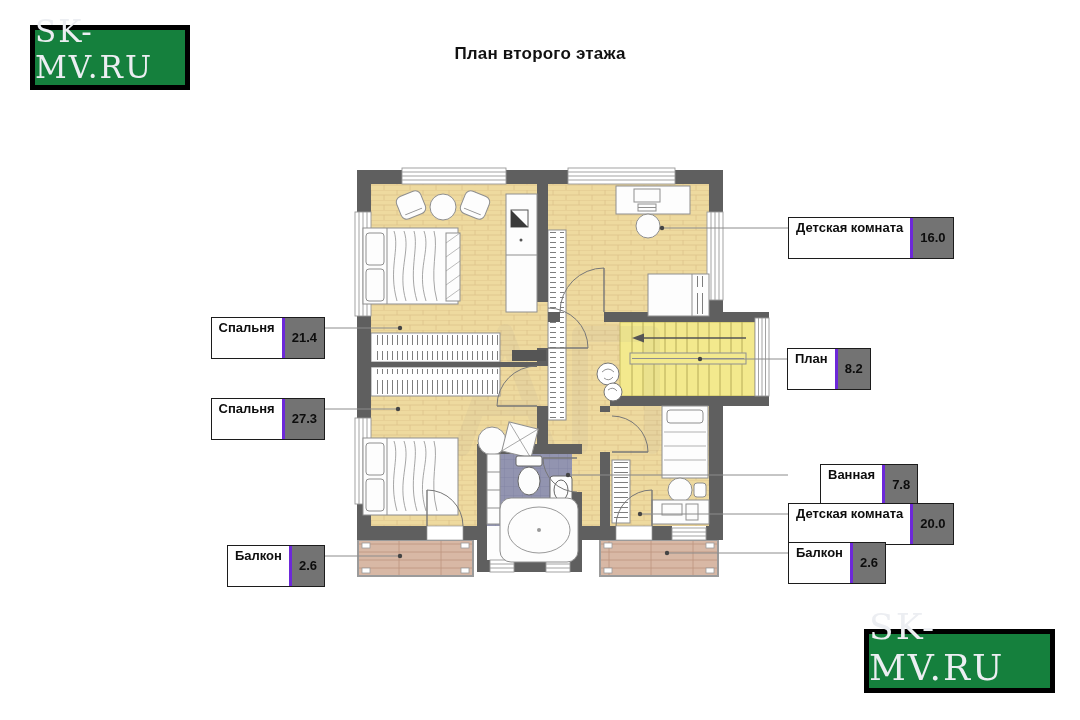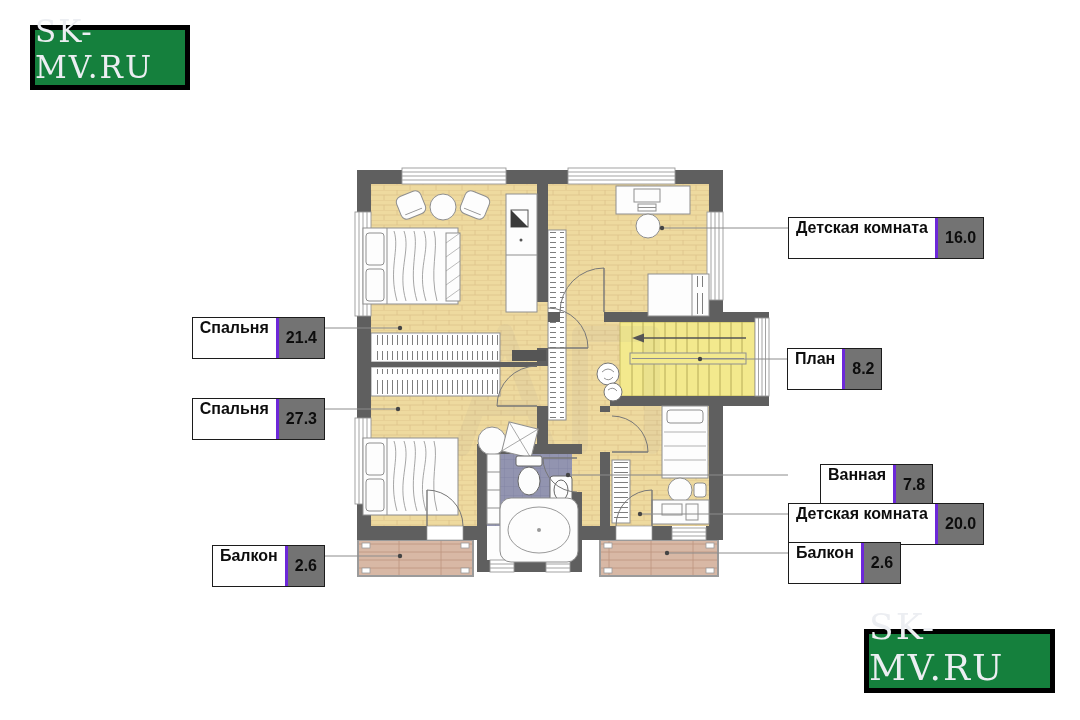--- a/index.html
+++ b/index.html
@@ -7,37 +7,38 @@
         font-family:"Liberation Sans",sans-serif;}
   .page-title{position:absolute;left:0;top:44px;width:1080px;text-align:center;
         font-size:17px;font-weight:700;color:#111;margin:0;letter-spacing:.2px;}
   .logo{position:absolute;border:5px solid #000000;background:#15803d;display:flex;
         align-items:flex-end;justify-content:center;color:#eceef2;
         font-family:"DejaVu Serif",serif;letter-spacing:2px;}
   .logo-tl{left:30px;top:25px;width:150px;height:55px;font-size:31px;}
   .logo-br{left:864px;top:629px;width:181px;height:54px;font-size:36px;}
   .plan-svg{position:absolute;left:0;top:0;}
   .plan-label{position:absolute;display:flex;align-items:stretch;border:1px solid #1c1c1c;
-        background:#fff;font-size:16px;font-weight:700;color:#0d0d0d;line-height:18px;
+        background:#fff;font-size:13px;font-weight:700;color:#0d0d0d;line-height:18px;
         white-space:nowrap;}
   .plan-label .nm{padding:1px 7px;background:#fff;}
   .plan-label .ar{padding:11px 7px;background:#737373;border-left:3px solid #6d28d9;}
 </style>
 </head>
 <body>
 
 <div class="page">
 
   <div class="logo logo-tl">
     <span>SK-MV.RU</span>
   </div>
   <div class="logo logo-br">
     <span>SK-MV.RU</span>
   </div>
 
+  <h1 class="page-title">План второго этажа</h1>
 
   <svg class="plan-svg" width="1080" height="720" viewBox="0 0 1080 720">
     <defs>
       <pattern id="brick" width="26" height="10" patternUnits="userSpaceOnUse">
         <rect width="26" height="10" fill="#eeda9f"></rect>
         <path d="M0,0H26 M0,5H26 M7,0V5 M20,5V10" stroke="#dcc28a" stroke-width="0.8" fill="none"></path>
       </pattern>
       <pattern id="planks" width="42" height="8" patternUnits="userSpaceOnUse">
         <rect width="42" height="8" fill="#d8b8a5"></rect>
         <path d="M0,0H42 M0,8H42 M21,0V8" stroke="#bd937d" stroke-width="0.8" fill="none"></path>

